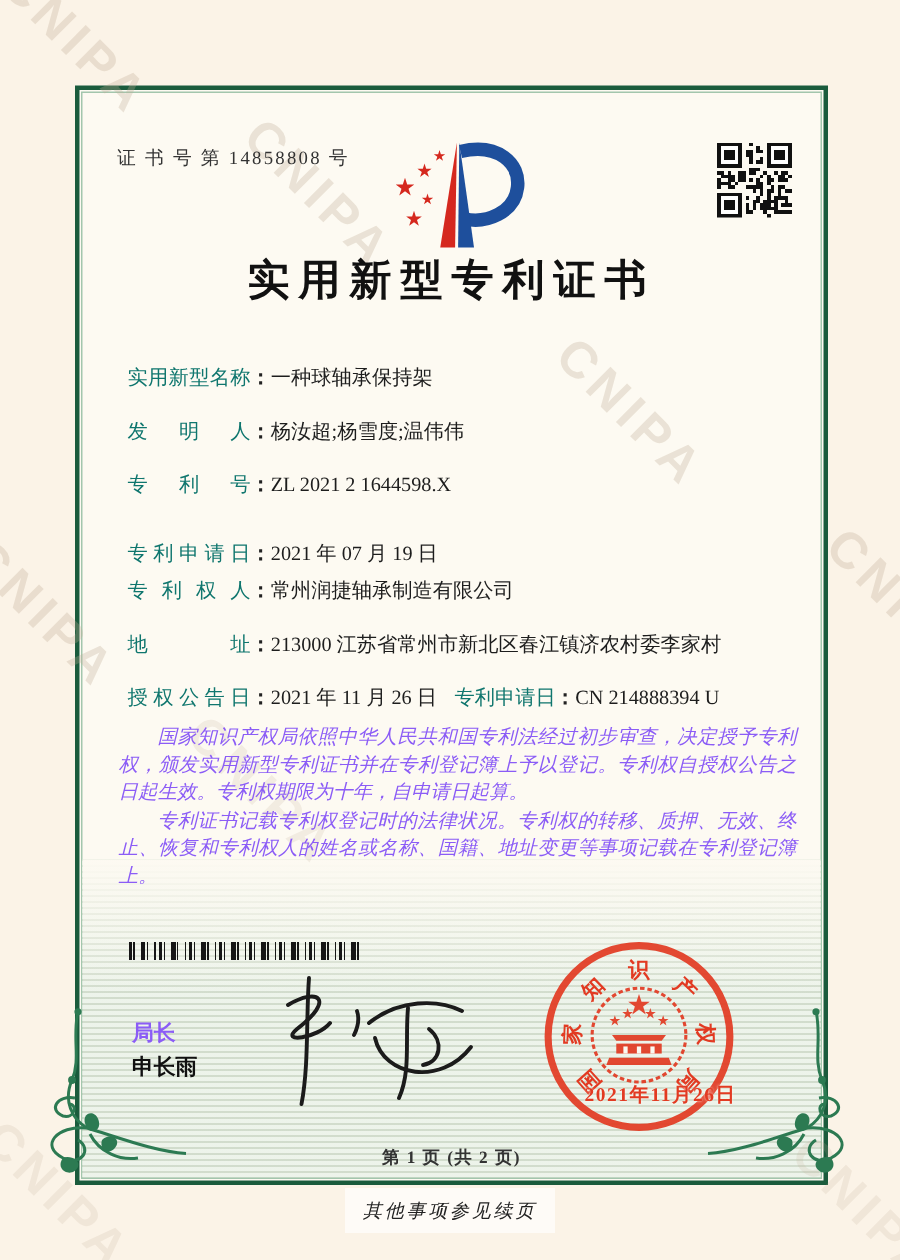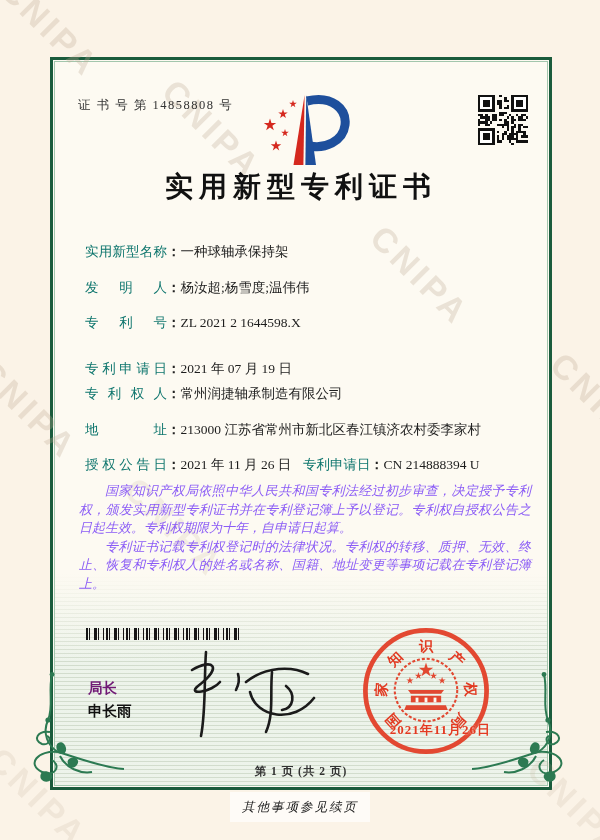--- a/index.html
+++ b/index.html
@@ -59,21 +59,21 @@
     left:33px;top:568px;width:156px;height:12px;
     background-image:repeating-linear-gradient(90deg,
       #161616 0 2px,transparent 2px 3px,
       #161616 3px 4px,transparent 4px 8px,
       #161616 8px 11px,transparent 11px 12px,
       #161616 12px 13px,transparent 13px 17px,
       #161616 17px 18px,transparent 18px 20px);
   }
   
   .signer-title{left:35px;top:619px;font-family:Liberation Mono, monospace;
-    font-weight:600;font-size:14.5px;color:#701a75;}
+    font-weight:600;font-size:14.5px;color:#8b5cf6;}
   .signer-name{left:35px;top:642px;font-family:Liberation Sans, sans-serif;
     font-weight:600;font-size:14.5px;color:#111;}
   .signature{left:115px;top:580px;}
   
   .seal{left:302px;top:560px;}
   .sealtext{font-size:15px;font-weight:bold;fill:var(--c-seal_red,#e23a22);}
   .seal-date{
     left:318px;top:661px;width:120px;text-align:right;
     color:var(--c-seal_red,#e23a22);font-weight:bold;font-size:13px;letter-spacing:1px;
     text-shadow:0 0 2px rgba(253,250,242,.9);z-index:4;

